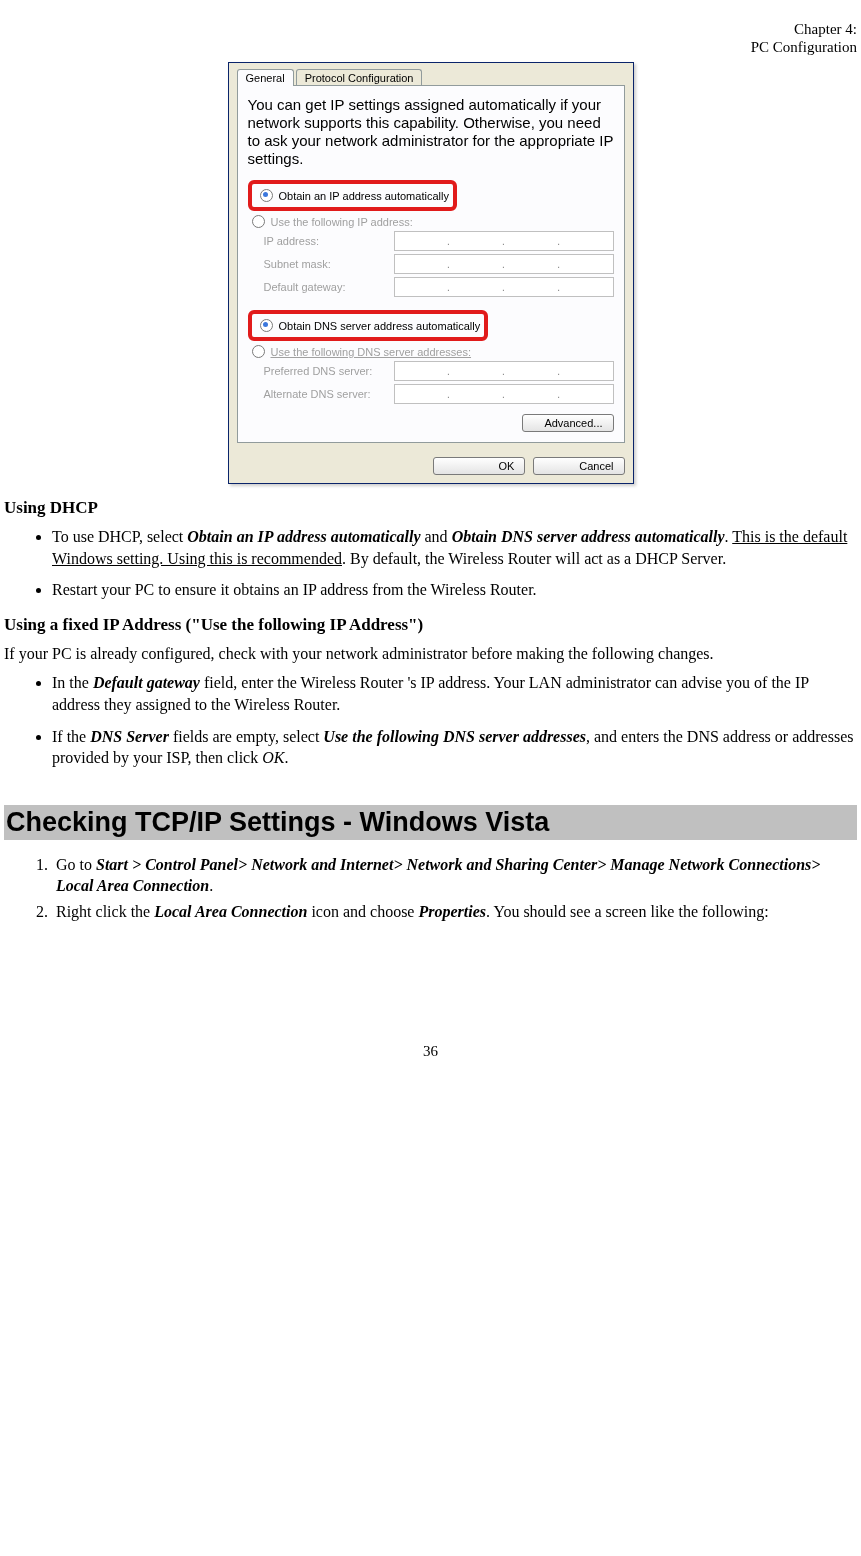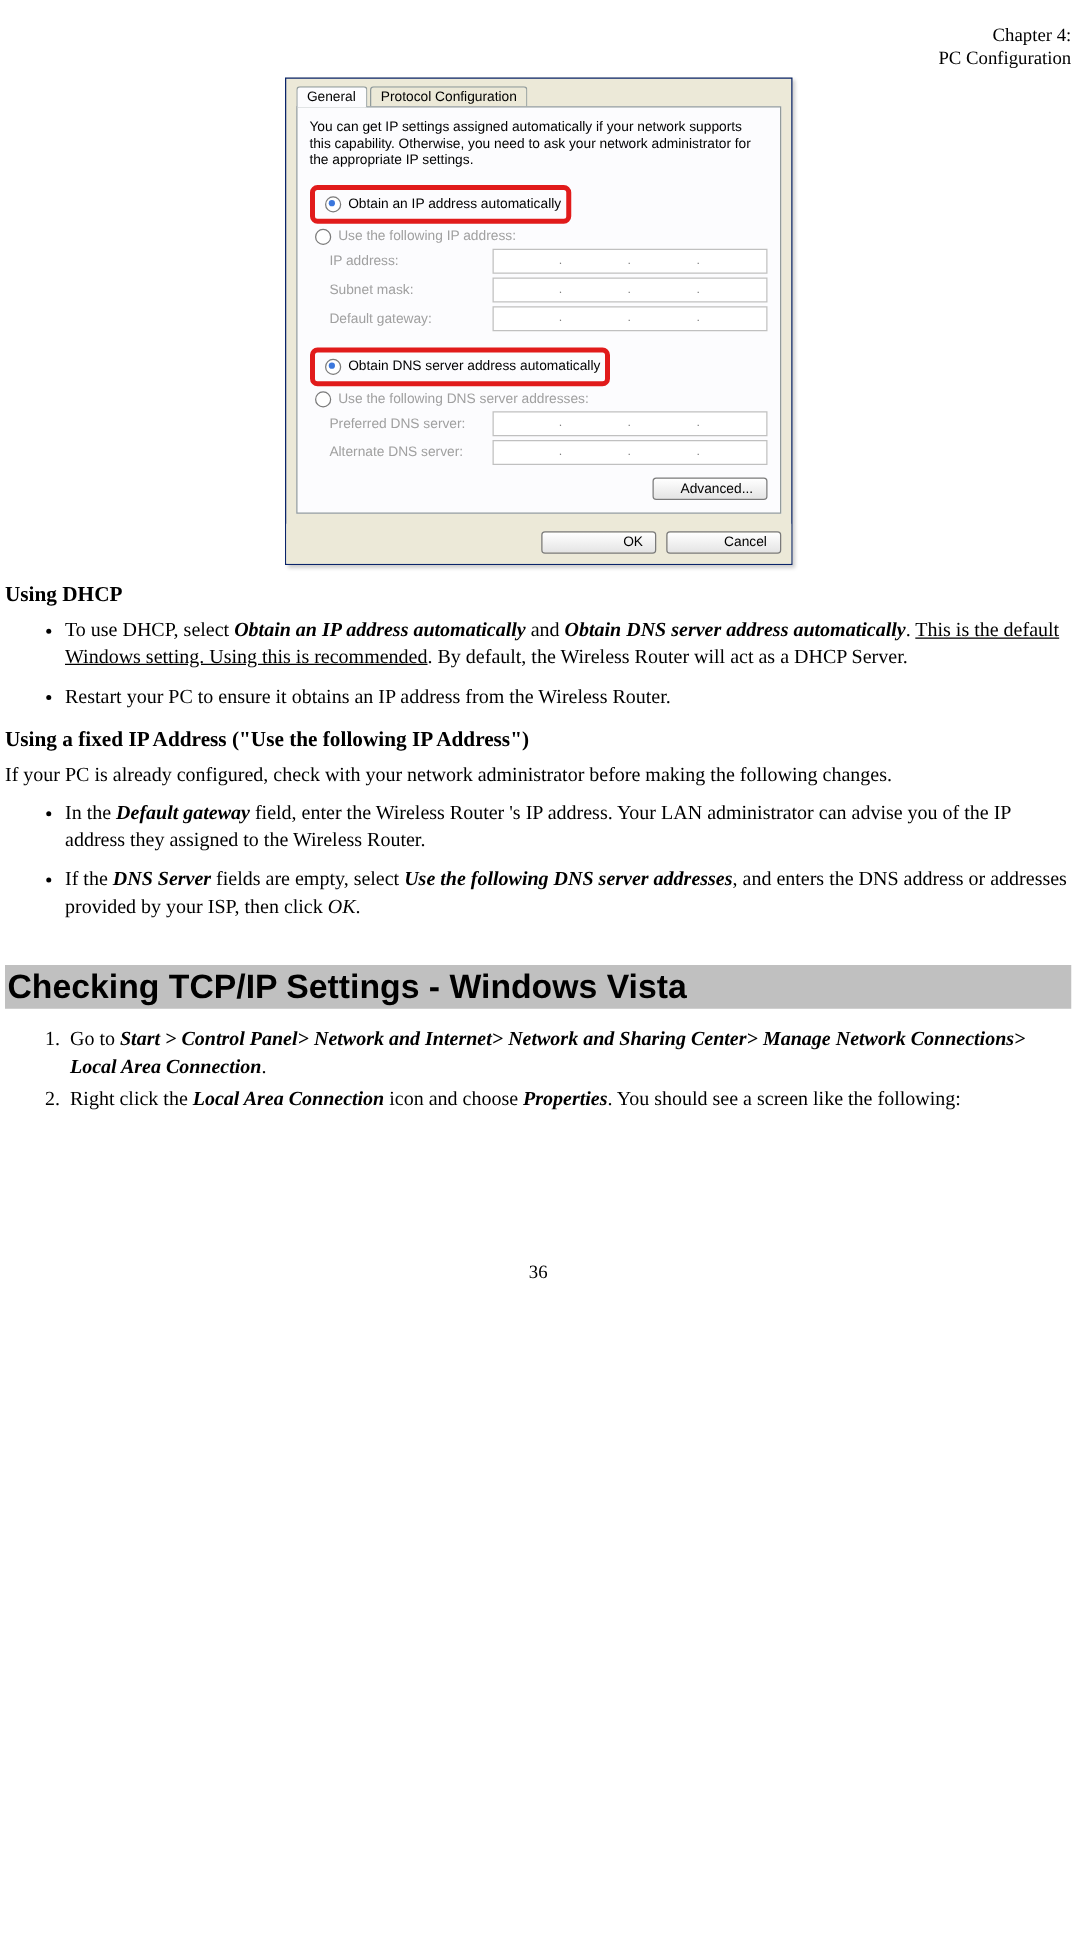--- a/index.html
+++ b/index.html
@@ -72,21 +72,21 @@
     border-radius: 3px 3px 0 0;
     font-size: 11px;
   }
   .tab.active { background: #fcfcfe; position: relative; z-index: 2; }
   .tab-pane {
     border: 1px solid #919b9c;
     background: #fcfcfe;
     padding: 10px;
     position: relative;
   }
-  .intro { font-size: 11px; margin-bottom: 10px; line-height: 1.2; }
+  .intro { font-size: 15px; margin-bottom: 10px; line-height: 1.2; }
   .row { display: flex; align-items: center; margin: 3px 0; font-size: 11px; }
   .row .lbl { width: 130px; color: #a0a0a0; padding-left: 16px; }
   .ipbox {
     flex: 1;
     height: 18px;
     border: 1px solid #c0c0c0;
     background: #fff;
     display: flex;
     align-items: center;
     justify-content: space-evenly;
@@ -206,21 +206,21 @@
             </div>
 
           <div style="height:8px"></div>
 
           <div class="highlight-box">
             <div class="radio-row">
               <span class="radio-dot selected"></span>
               <span>Obtain DNS server address automatically</span>
             </div>
           </div>
-          <div class="radio-row disabled" style="margin-top:2px;">
+          <div class="radio-row disabled" style="margin-top:2px;text-decoration:underline;">
             <span class="radio-dot"></span>
             <span>Use the following DNS server addresses:</span>
           </div>
           <div class="row">
               <span class="lbl">Preferred DNS server:</span>
               <div class="ipbox">
                 <span>.</span>
                 <span>.</span>
                 <span>.</span>
               </div>

